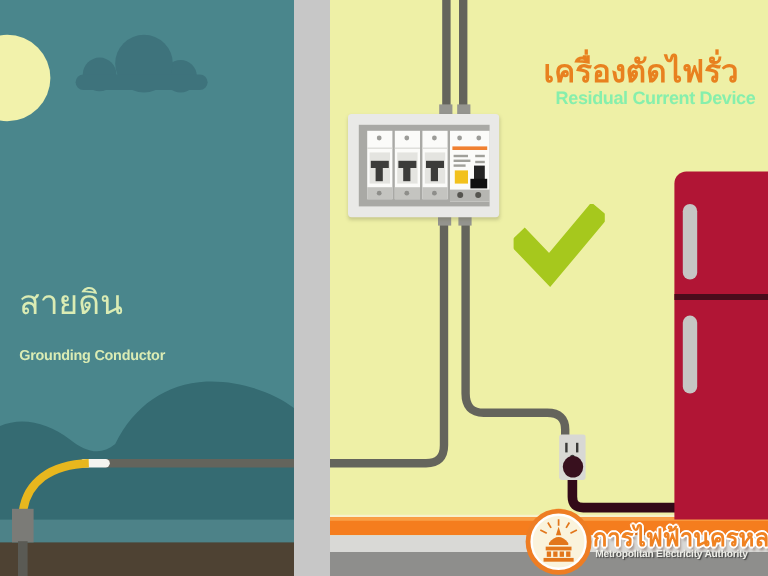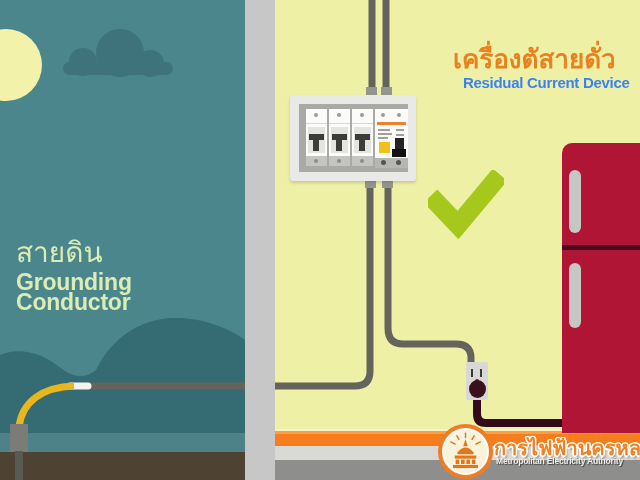--- a/index.html
+++ b/index.html
@@ -12,35 +12,35 @@
   .moon{left:-30px;top:29px;width:72px;height:72px;border-radius:50%;background:#f2f2ab;}
   .cloud-base{left:63px;top:62px;width:110px;height:13px;border-radius:7px;background:#3e737c;}
   .cloud-b1{left:96px;top:29px;width:48px;height:48px;border-radius:50%;background:#3e737c;}
   .cloud-b2{left:69px;top:48px;width:28px;height:28px;border-radius:50%;background:#3e737c;}
   .cloud-b3{left:137px;top:50px;width:27px;height:27px;border-radius:50%;background:#3e737c;}
   .hills{left:0;top:300px;width:245px;height:135px;}
   .groundband{left:0;top:433px;width:245px;height:19px;background:#4d8288;}
   .earth{left:0;top:452px;width:245px;height:28px;background:#4e4233;}
   .out-label{left:16px;top:236px;width:220px;color:#dbecb4;z-index:4;}
   .out-label .th{font-size:28px;font-weight:normal;line-height:34px;}
-  .out-label .en{font-size:23px;font-weight:bold;line-height:20px;margin-top:2px;letter-spacing:-0.2px;}
+  .out-label .en{font-size:12px;font-weight:bold;line-height:20px;margin-top:16px;letter-spacing:-0.2px;}
 
   
   .pillar{left:245px;top:0;width:30px;height:480px;background:#c7c7c7;z-index:3;}
 
   
   .indoor{left:275px;top:0;width:365px;height:480px;background:#eef0a6;z-index:0;}
   .skirt-line{left:0;top:429px;width:365px;height:2.5px;background:#f7f2cc;}
   .baseboard{left:0;top:431px;width:365px;height:15px;background:#f57d1e;}
   .baseboard-hl{left:0;top:431px;width:365px;height:2.5px;background:#f99f45;}
   .floor-light{left:0;top:446px;width:365px;height:14px;background:#d9d9d6;}
   .floor-dark{left:0;top:460px;width:365px;height:20px;background:#8e8e8c;}
   .in-label{left:453px;top:44px;width:185px;z-index:4;}
   .in-label .th{font-size:26px;font-weight:bold;color:#e8811f;line-height:30px;}
-  .in-label .en{font-size:15px;font-weight:bold;color:#3b82f6;line-height:17px;margin-left:10px;letter-spacing:-0.3px;}
+  .in-label .en{font-size:15px;font-weight:bold;color:#86efac;line-height:17px;margin-left:10px;letter-spacing:-0.3px;}
 
   
   .wires{left:0;top:0;width:640px;height:480px;z-index:2;}
   .tab{background:#95958f;z-index:2;}
   .clamp{left:10px;top:424px;width:18px;height:28px;background:#7b7b77;z-index:2;}
   .rod{left:15px;top:451px;width:8px;height:29px;background:#5a5a54;z-index:2;}
 
   
   .panel{left:290px;top:95px;width:126px;height:86px;background:#e9e9e7;border-radius:3px;
          box-shadow:0 2px 3px rgba(90,90,60,.25);z-index:3;}
@@ -114,21 +114,21 @@
 
   <div class="abs indoor">
     <div class="abs skirt-line"></div>
     <div class="abs baseboard"></div>
     <div class="abs baseboard-hl"></div>
     <div class="abs floor-light"></div>
     <div class="abs floor-dark"></div>
   </div>
 
   <div class="abs in-label">
-    <div class="th">เครื่องตัสายดั่ว</div>
+    <div class="th">เครื่องตัดไฟรั่ว</div>
     <div class="en">Residual Current Device</div>
   </div>
 
   <svg class="abs wires" viewBox="0 0 640 480">
 
     <path d="M372 -2 V 96" stroke="#64645c" stroke-width="7" fill="none"></path>
     <path d="M386 -2 V 96" stroke="#64645c" stroke-width="7" fill="none"></path>
 
     <path d="M370 180 V 371 Q370 386 355 386 H 86" stroke="#64645c" stroke-width="7" fill="none"></path>
     <path d="M88 386 H 70" stroke="#f4f4f0" stroke-width="7" fill="none" stroke-linecap="round"></path>

